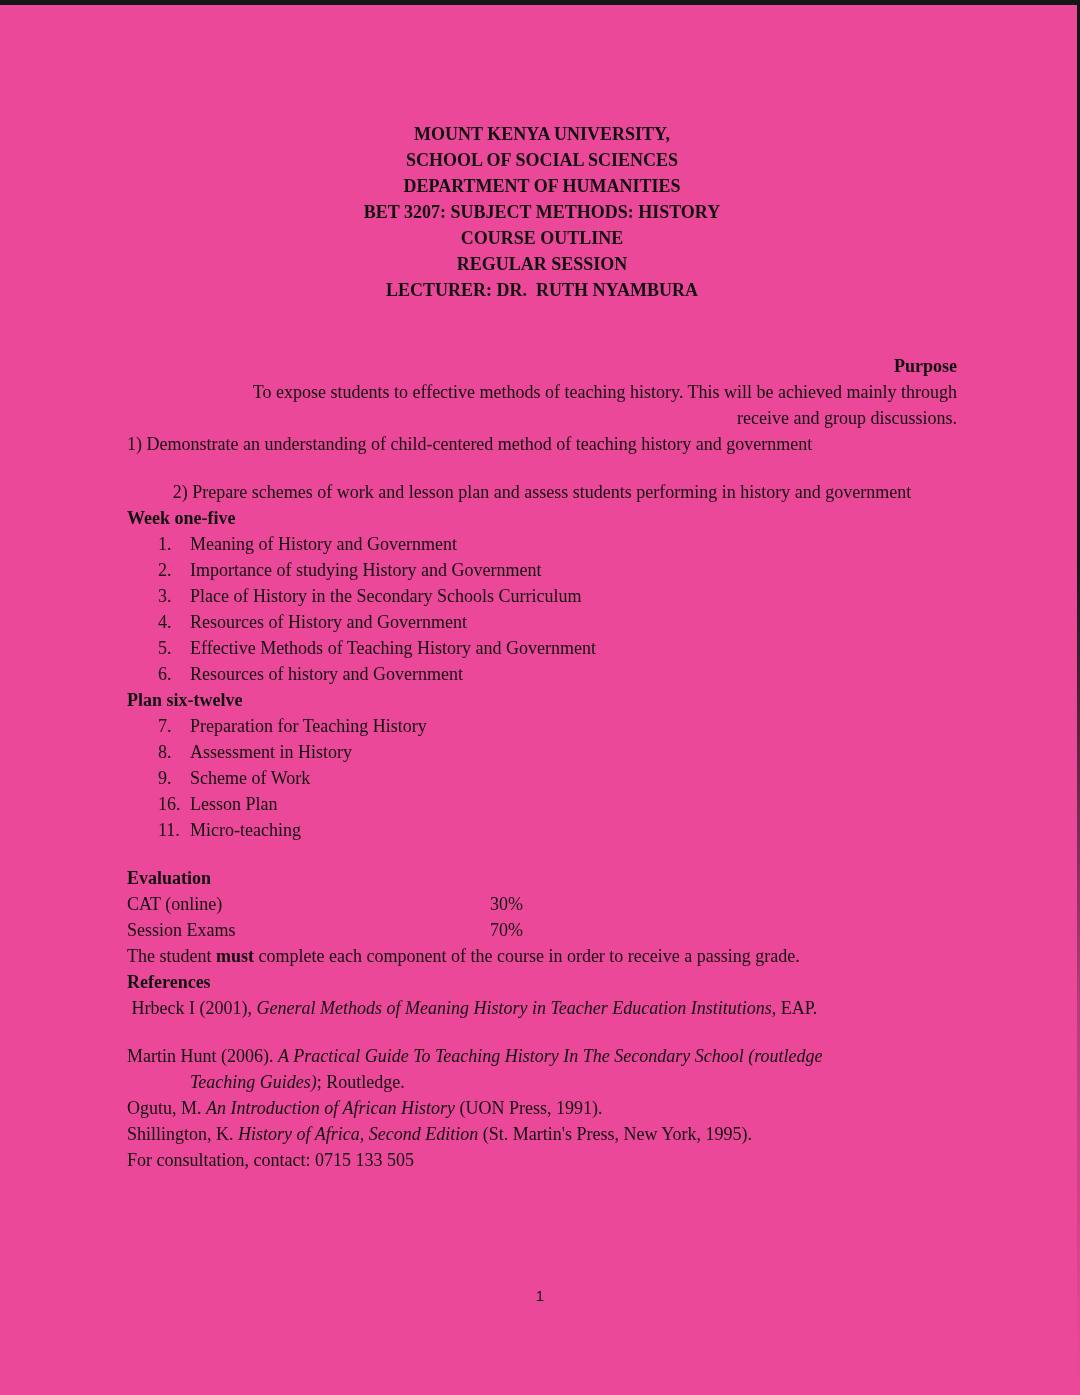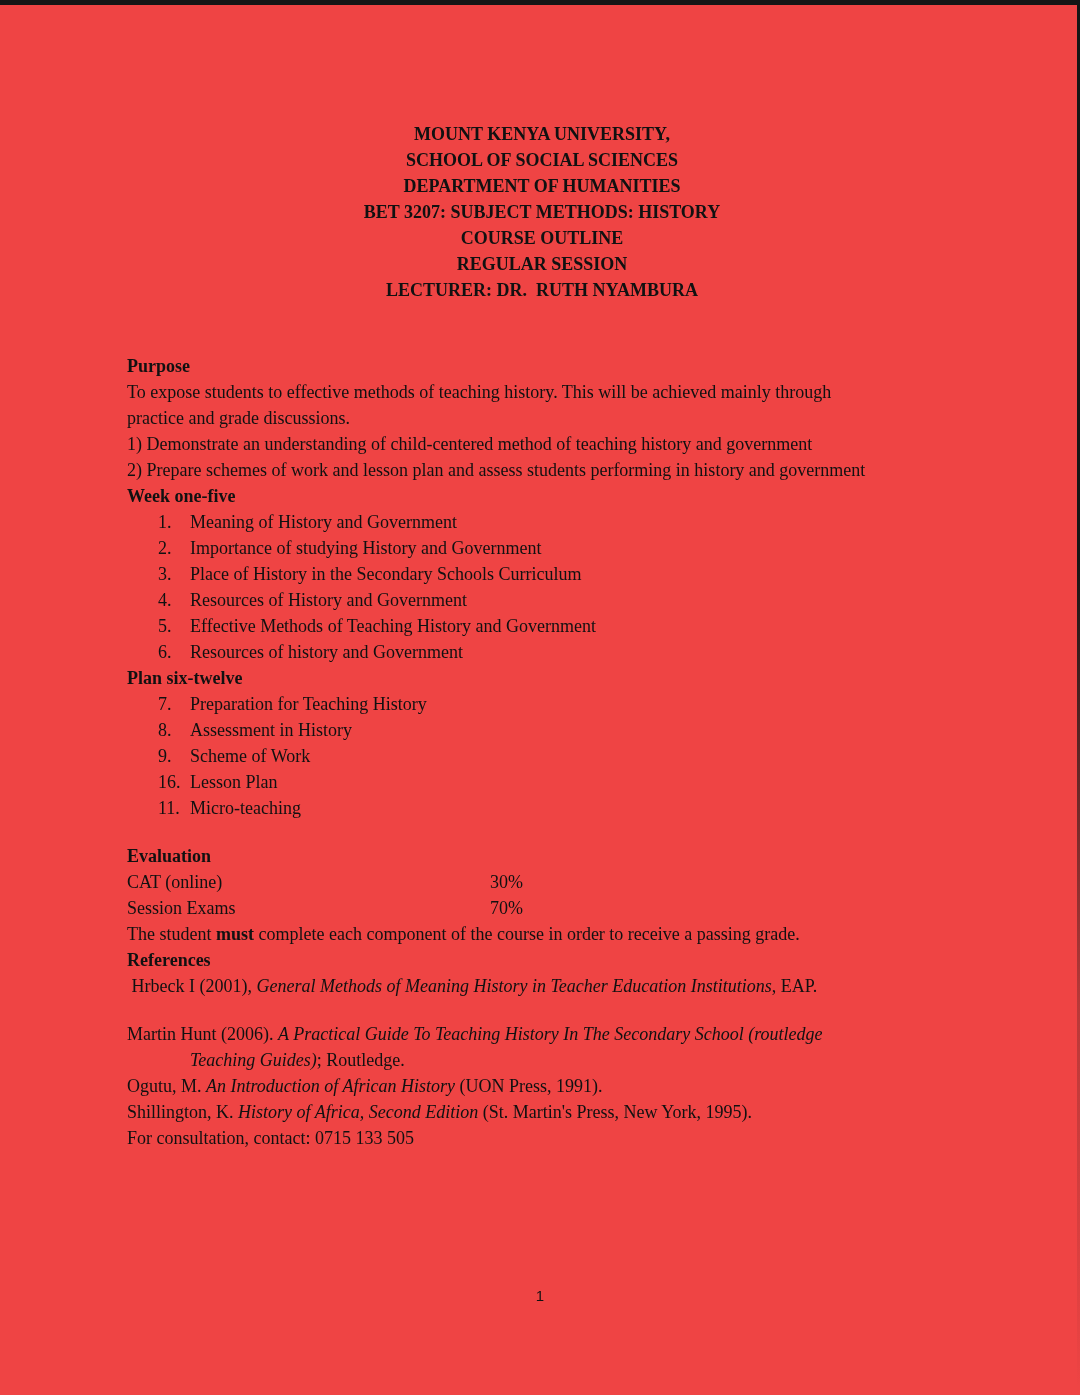--- a/index.html
+++ b/index.html
@@ -1,20 +1,20 @@
 <!DOCTYPE html>
 <html><head>
 <meta charset="utf-8">
 <style>
   html, body { margin: 0; padding: 0; background: #ffffff; }
   .page {
     position: relative;
     width: 1080px;
     height: 1395px;
-    background: #ef4444;
+    background: #ec4899;
     color: #111;
     font-family: "Liberation Serif", serif;
     overflow: hidden;
   }
   .top-edge {
     position: absolute; top: 0; left: 0;
     width: 100%; height: 5px; background: #161616;
   }
   .right-edge {
     position: absolute; top: 0; right: 0;
@@ -27,22 +27,22 @@
     width: 830px;
     font-size: 18px;
     line-height: 26px;
   }
   .h-line {
     text-align: center;
     font-weight: bold;
     white-space: pre-wrap;
   }
   .bold { font-weight: bold; }
-  .sec-purpose { margin-top: 50px; }
-  .gap-top-sm { margin-top: 0; }
+  .sec-purpose { margin-top: 50px; text-align: right; }
+  .gap-top-sm { margin-top: 22px; text-align: center; }
   .li { white-space: pre-wrap; }
   .li .num {
     display: inline-block;
     margin-left: 31px;
     min-width: 32px;
   }
   .exam-block { margin-top: 22px; }
   .eval-row .eval-label {
     display: inline-block;
     width: 363px;
@@ -77,21 +77,21 @@
       <div class="h-line">DEPARTMENT OF HUMANITIES</div>
       <div class="h-line">BET 3207: SUBJECT METHODS: HISTORY</div>
       <div class="h-line">COURSE OUTLINE</div>
       <div class="h-line">REGULAR SESSION</div>
       <div class="h-line">LECTURER: DR.  RUTH NYAMBURA</div>
     </header>
 
     <section class="sec-purpose">
       <div class="bold">Purpose</div>
       <div>To expose students to effective methods of teaching history. This will be achieved mainly through</div>
-      <div>practice and grade discussions.</div>
+      <div>receive and group discussions.</div>
     </section>
 
     <section>
       <div>1) Demonstrate an understanding of child-centered method of teaching history and government</div>
       <div class="gap-top-sm">2) Prepare schemes of work and lesson plan and assess students performing in history and government</div>
     </section>
 
     <section>
       <div class="bold">Week one-five</div>
       <div class="li"><span class="num">1.</span><span>Meaning of History and Government</span></div>

